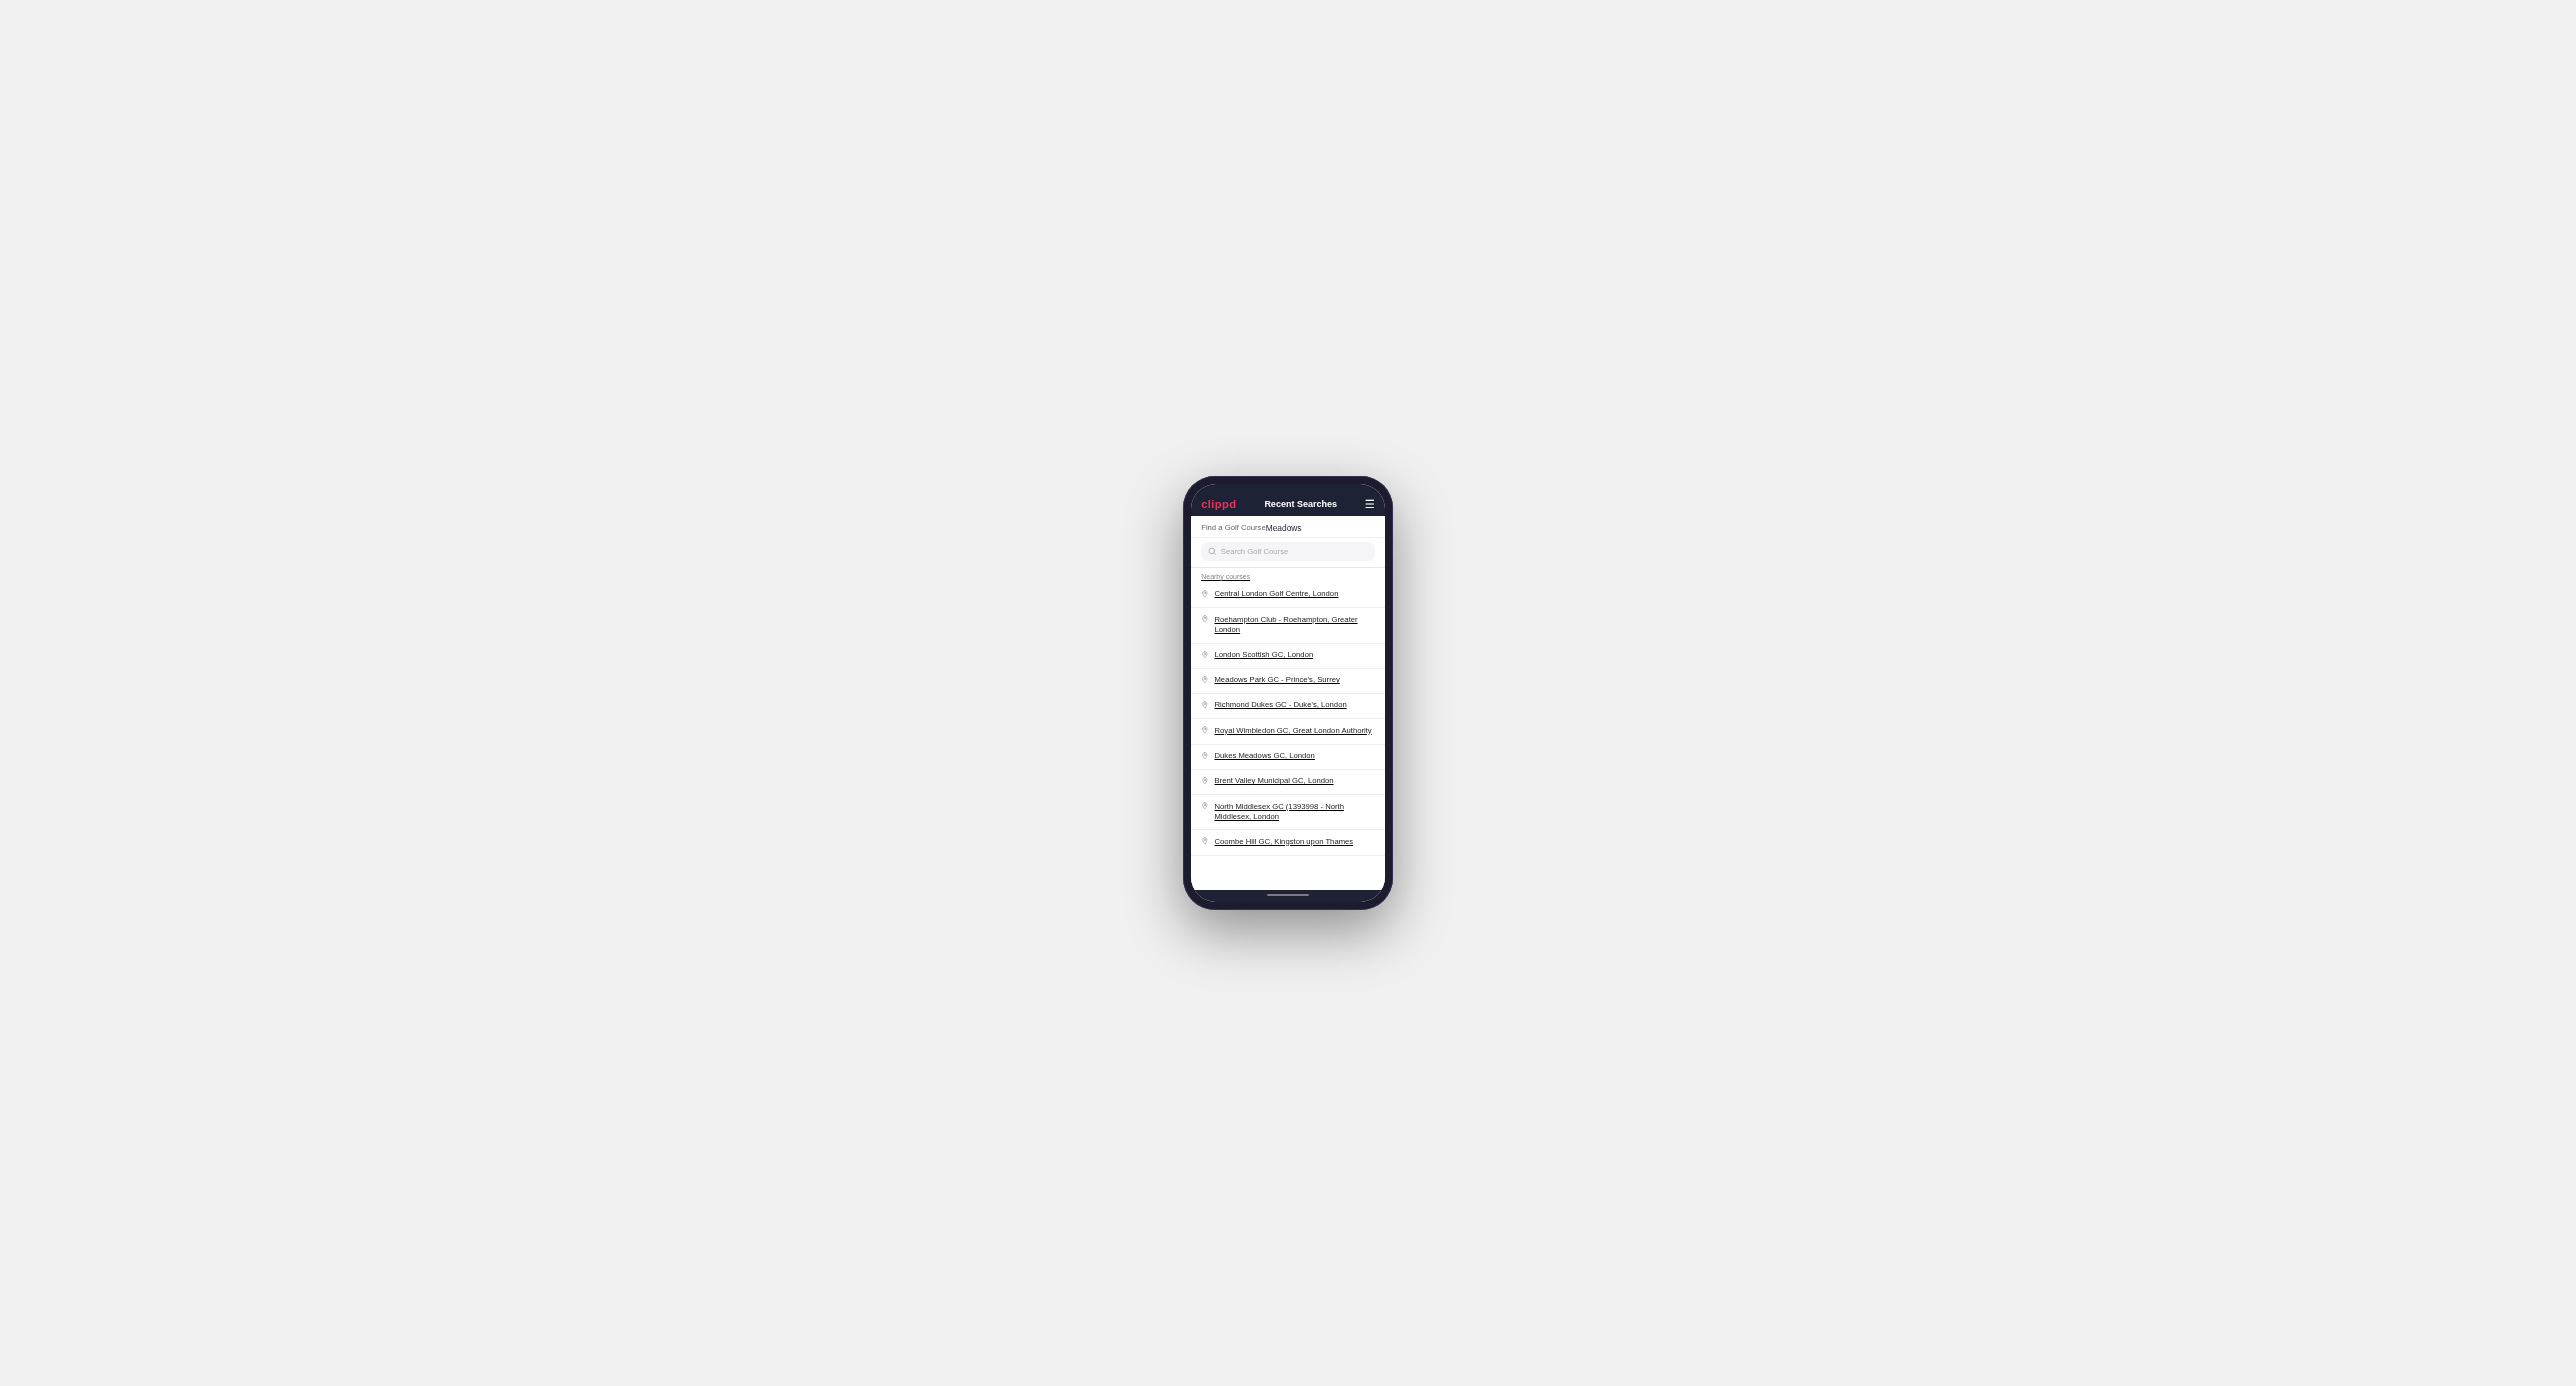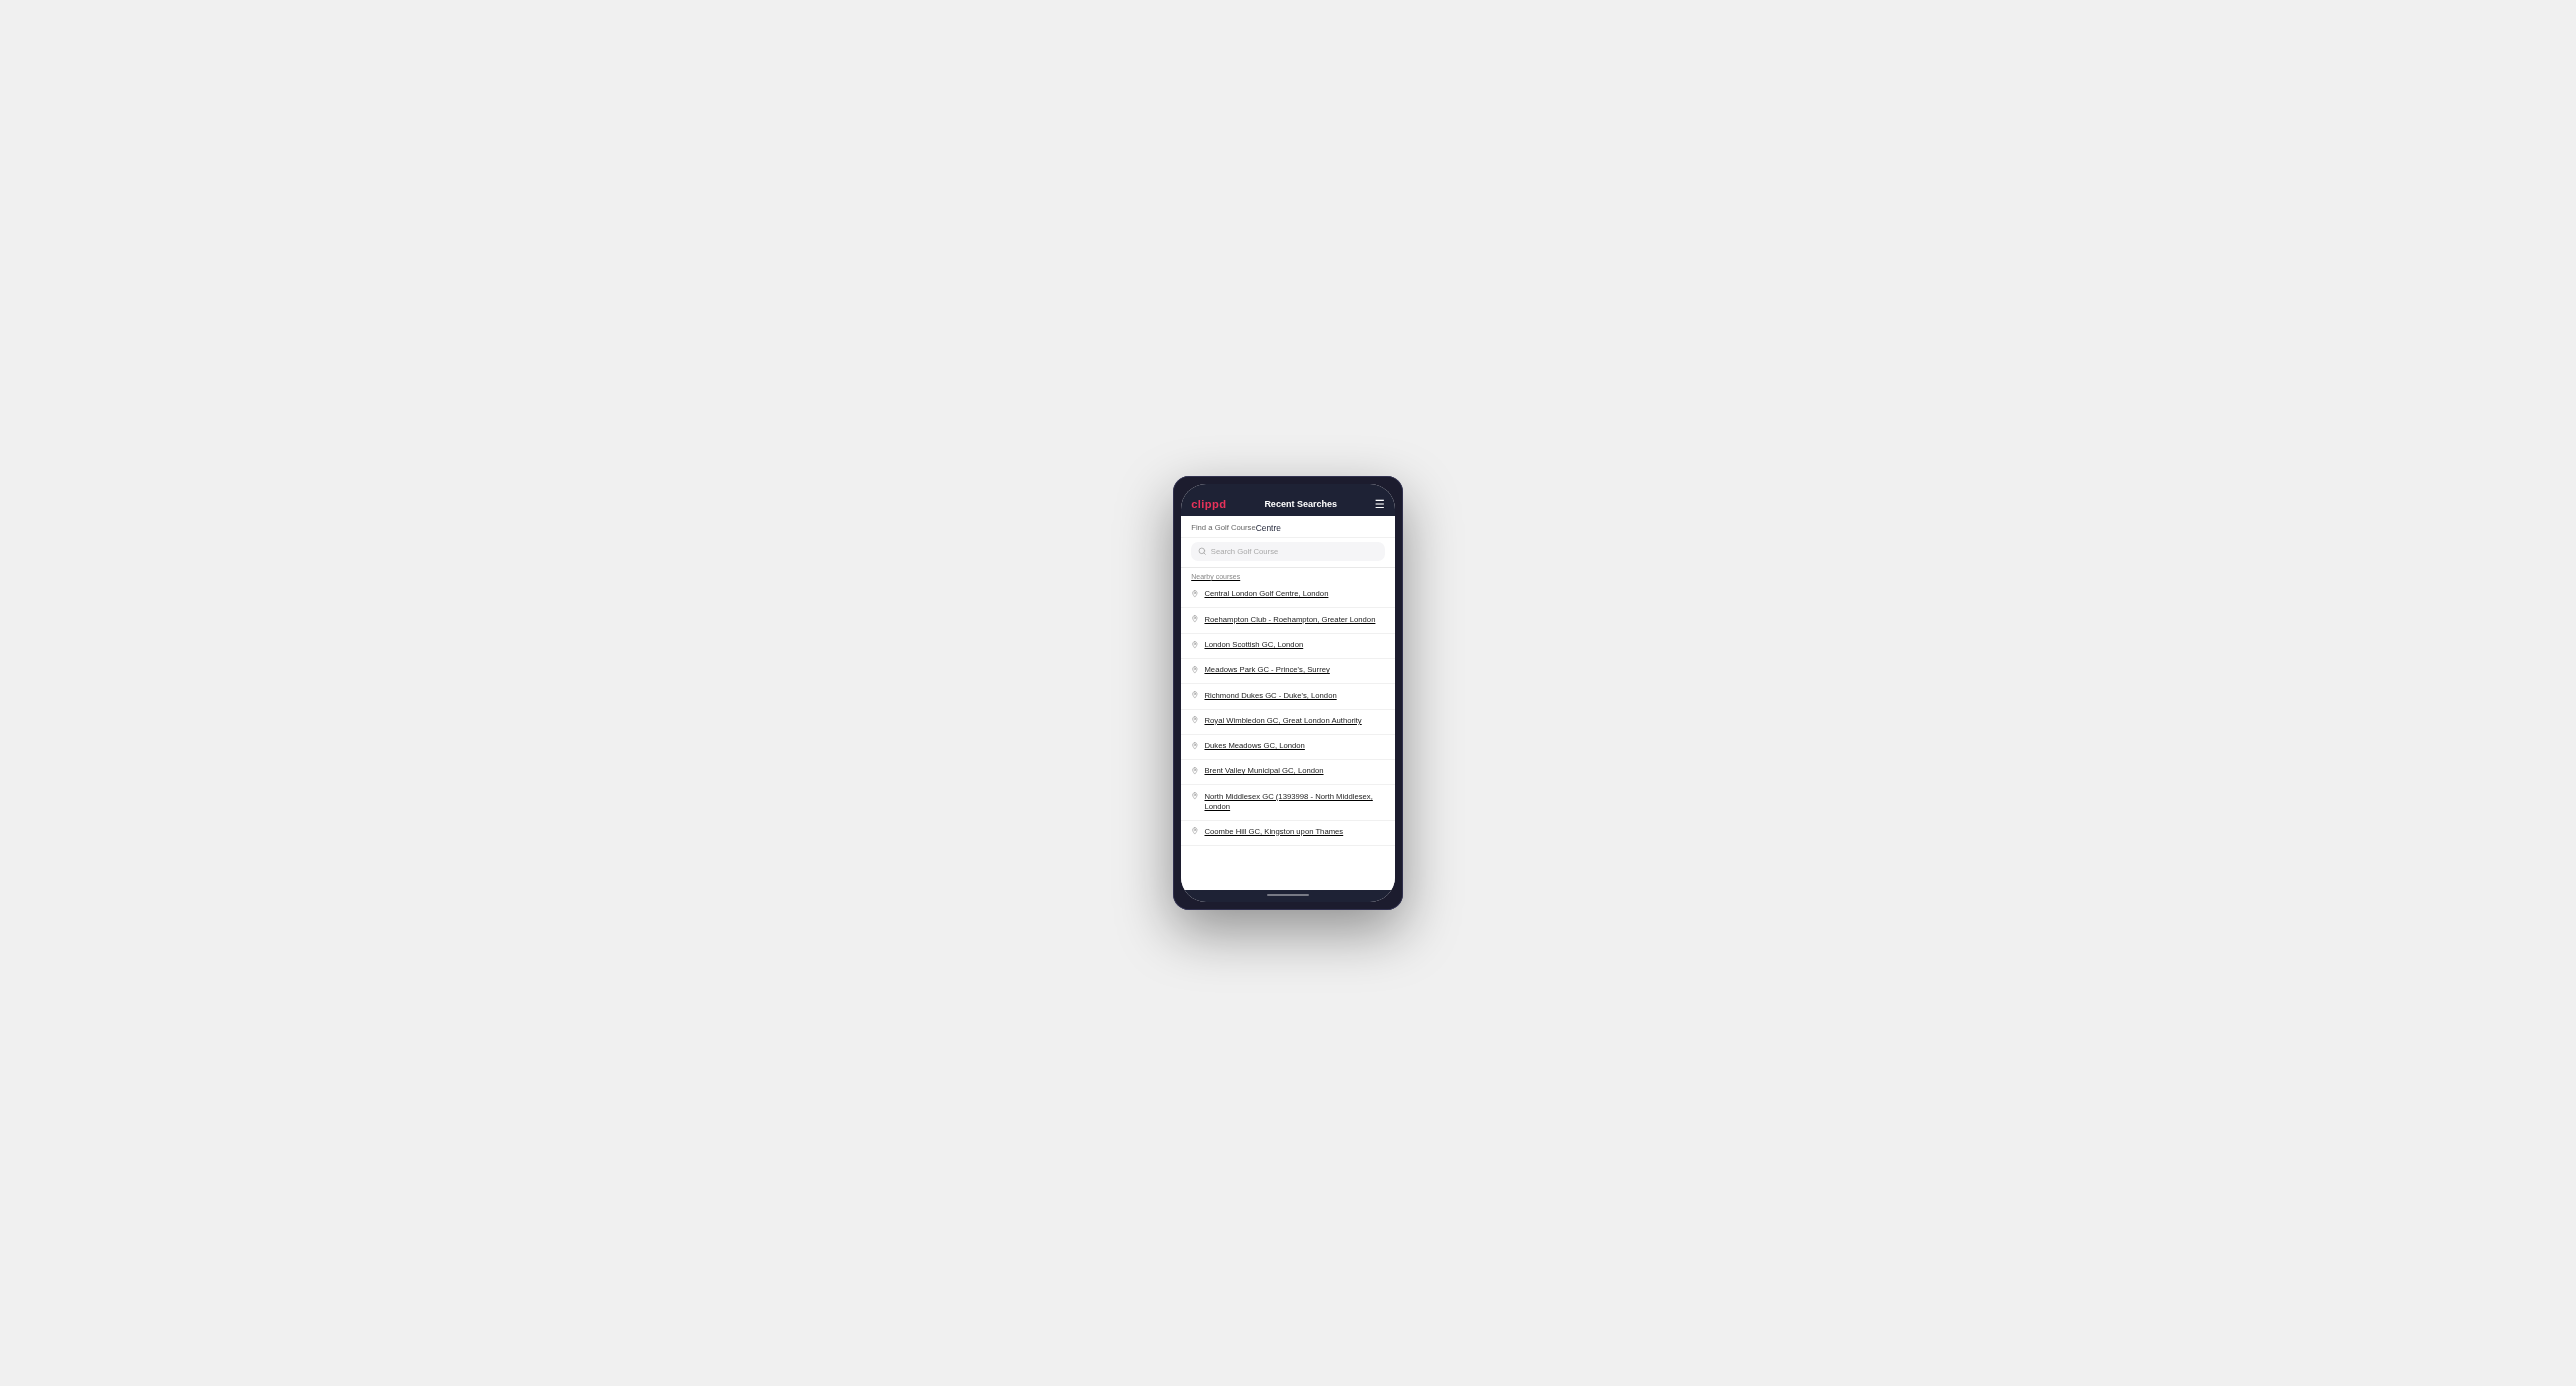--- a/index.html
+++ b/index.html
@@ -7,24 +7,24 @@
     body {
       background: #f0f0f0;
       display: flex;
       justify-content: center;
       align-items: center;
       min-height: 100vh;
       font-family: -apple-system, BlinkMacSystemFont, 'Segoe UI', Helvetica, Arial, sans-serif;
     }
 
     .phone-outer {
-      width: 230px;
+      width: 210px;
       height: 434px;
       background: #1c1c2e;
-      border-radius: 16px;
+      border-radius: 32px;
       padding: 8.4px;
       box-shadow: 0 21px 56px rgba(0,0,0,0.4), inset 0 0 0 0.7px #3a3a5c;
       position: relative;
     }
 
     .phone-inner {
       width: 100%;
       height: 100%;
       background: #fff;
       border-radius: 25px;
@@ -177,21 +177,21 @@
     <div class="status-bar"></div>
 
     <div class="nav-bar">
       <span class="nav-logo">clippd</span>
       <span class="nav-title">Recent Searches</span>
       <span class="nav-menu-icon">☰</span>
     </div>
 
     <div class="search-header">
       <span class="find-label">Find a Golf Course</span>
-      <span class="cancel-btn">Centre</span>
+      <span class="cancel-btn">Meadows</span>
     </div>
 
     <div class="search-input-wrap">
       <div class="search-box">
         <span class="search-icon-svg">
           <svg width="8.4" height="8.4" viewBox="0 0 24 24" fill="none" stroke="#aaa" stroke-width="2.5" stroke-linecap="round" stroke-linejoin="round">
             <circle cx="11" cy="11" r="8"></circle>
               <line x1="21" y1="21" x2="16.65" y2="16.65"></line>
           </svg>
         </span>

